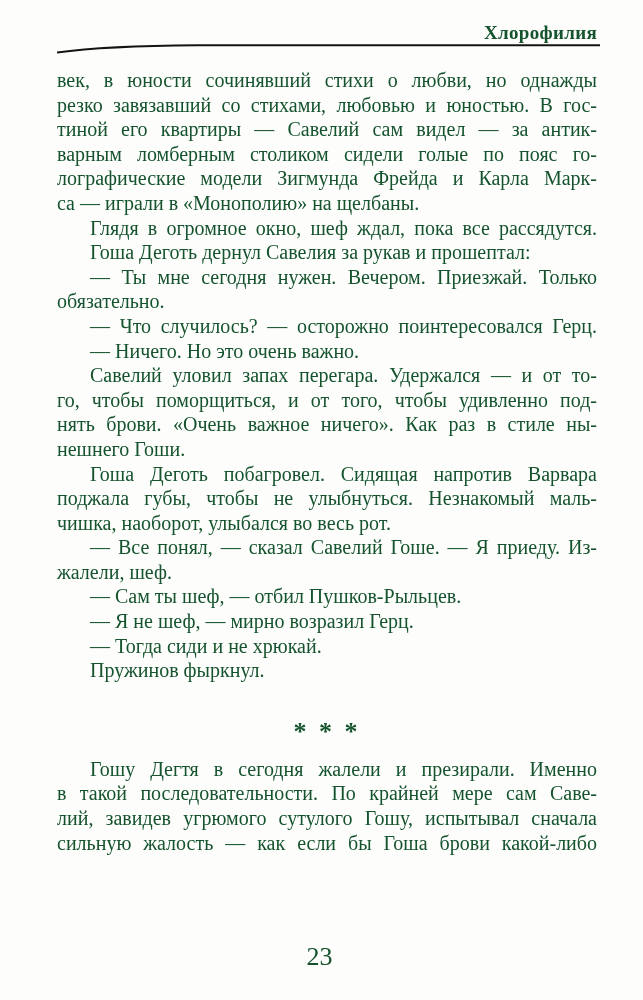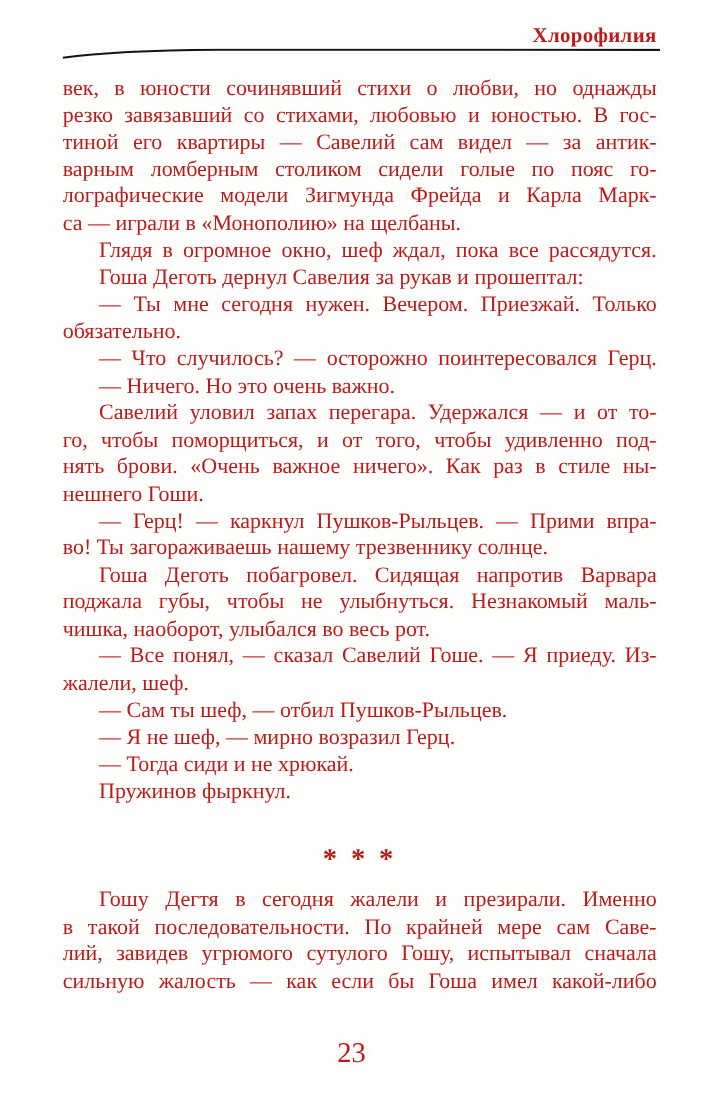--- a/index.html
+++ b/index.html
@@ -6,21 +6,21 @@
     margin: 0;
     padding: 0;
     background: #e8e8e8;
   }
   .page {
     position: relative;
     width: 643px;
     height: 1000px;
     background: #fdfdfb;
     font-family: "Liberation Serif", "DejaVu Serif", serif;
-    color: #b91c1c;
+    color: #14532d;
     overflow: hidden;
   }
   .content {
     position: absolute;
     left: 57px;
     top: 0;
     width: 540px;
   }
   .running-title {
     padding-top: 23px;
@@ -103,24 +103,20 @@
         <div class="para indent">
           <div class="line">— Ничего. Но это очень важно.</div>
         </div>
         <div class="para indent">
           <div class="line j">Савелий уловил запах перегара. Удержался — и от то-</div>
           <div class="line j">го, чтобы поморщиться, и от того, чтобы удивленно под-</div>
           <div class="line j">нять брови. «Очень важное ничего». Как раз в стиле ны-</div>
           <div class="line">нешнего Гоши.</div>
         </div>
         <div class="para indent">
-          <div class="line j">— Герц! — каркнул Пушков-Рыльцев. — Прими впра-</div>
-          <div class="line">во! Ты загораживаешь нашему трезвеннику солнце.</div>
-        </div>
-        <div class="para indent">
           <div class="line j">Гоша Деготь побагровел. Сидящая напротив Варвара</div>
           <div class="line j">поджала губы, чтобы не улыбнуться. Незнакомый маль-</div>
           <div class="line">чишка, наоборот, улыбался во весь рот.</div>
         </div>
         <div class="para indent">
           <div class="line j">— Все понял, — сказал Савелий Гоше. — Я приеду. Из-</div>
           <div class="line">жалели, шеф.</div>
         </div>
         <div class="para indent">
           <div class="line">— Сам ты шеф, — отбил Пушков-Рыльцев.</div>
@@ -132,20 +128,20 @@
           <div class="line">— Тогда сиди и не хрюкай.</div>
         </div>
         <div class="para indent">
           <div class="line">Пружинов фыркнул.</div>
         </div>
         <div class="section-break">* * *</div>
         <div class="para indent">
           <div class="line j">Гошу Дегтя в сегодня жалели и презирали. Именно</div>
           <div class="line j">в такой последовательности. По крайней мере сам Саве-</div>
           <div class="line j">лий, завидев угрюмого сутулого Гошу, испытывал сначала</div>
-          <div class="line j">сильную жалость — как если бы Гоша имел какой-либо</div>
+          <div class="line j">сильную жалость — как если бы Гоша брови какой-либо</div>
         </div>
       </div>
 
   </div>
 
   <div class="page-number">23</div>
 </div>
 
 </body></html>

